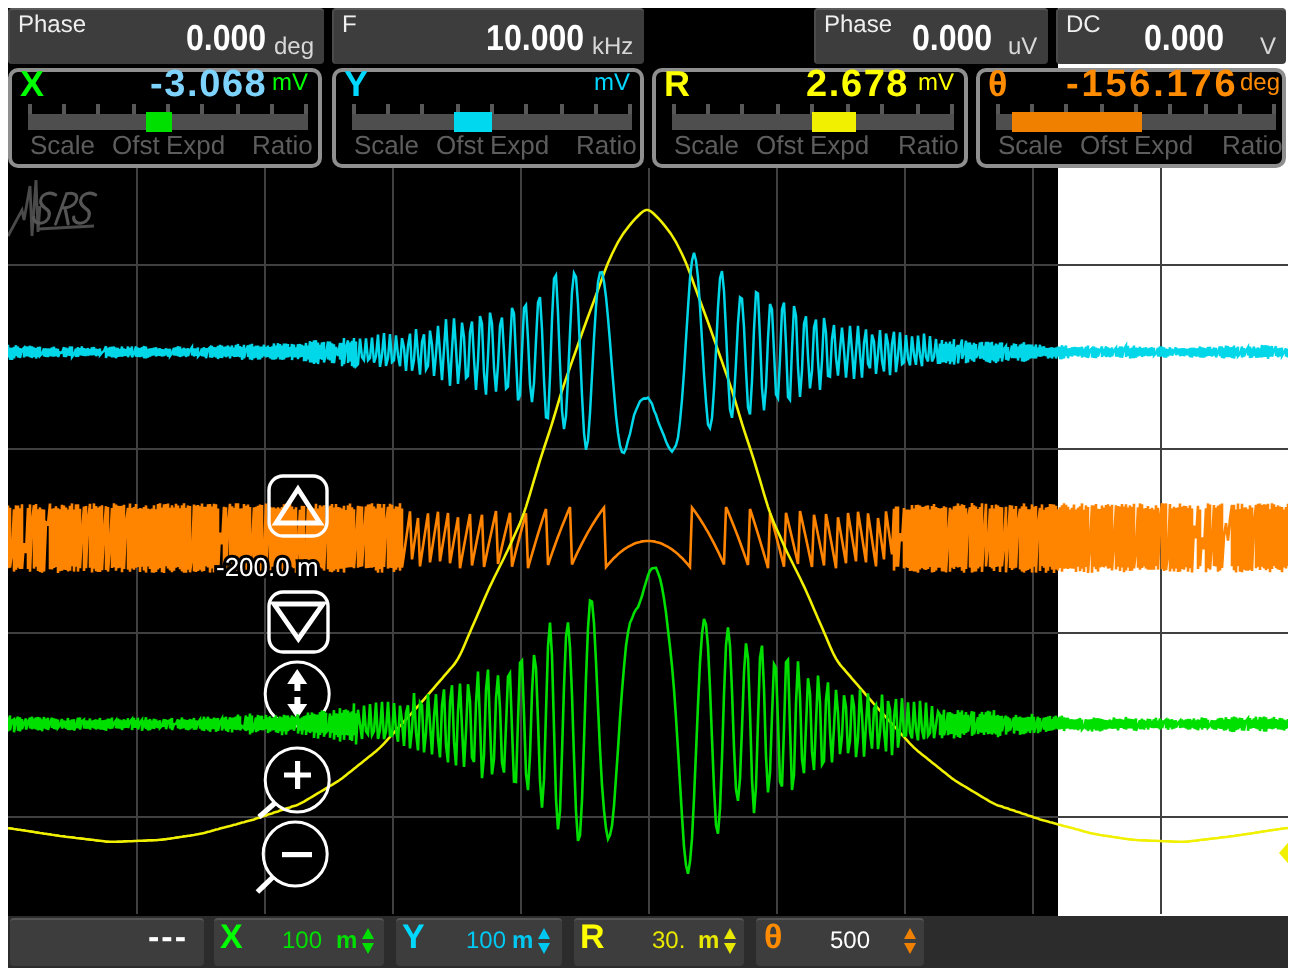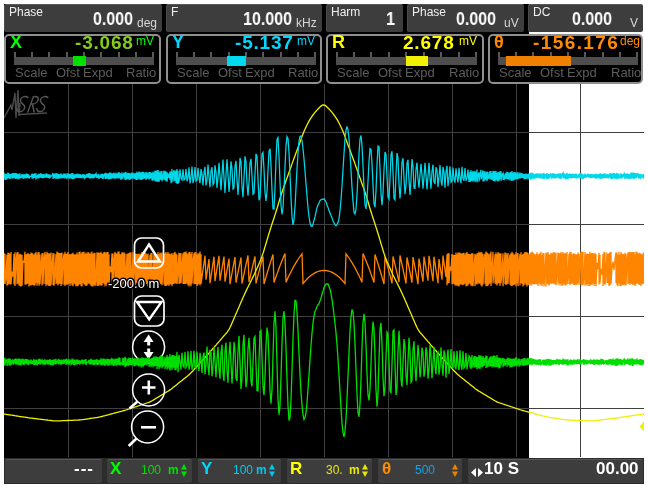--- a/index.html
+++ b/index.html
@@ -38,59 +38,54 @@
   <div class="tbox" style="left:0; width:158px;">
     <span class="tlab">Phase</span>
     <span class="tval" style="right:29px;">0.000</span>
     <span class="tunit" style="right:5px;">deg</span>
   </div>
   <div class="tbox" style="left:162px; width:156px;">
     <span class="tlab">F</span>
     <span class="tval" style="right:30px;">10.000</span>
     <span class="tunit" style="right:5px;">kHz</span>
   </div>
-  <div class="tbox" style="left:322px; width:77px;">
-    <span class="tlab">Harm</span>
-    <span class="tval" style="right:8px;">1</span>
-  </div>
   <div class="tbox" style="left:403px; width:117px;">
     <span class="tlab">Phase</span>
     <span class="tval" style="right:28px;">0.000</span>
     <span class="tunit" style="right:5px;">uV</span>
   </div>
   <div class="tbox" style="left:524px; width:115px;">
     <span class="tlab">DC</span>
     <span class="tval" style="right:31px;">0.000</span>
     <span class="tunit" style="right:5px;">V</span>
   </div>
 
   <div class="cbox" style="left:0; width:157px;">
     <span class="clet" style="color:#00ff00;">X</span>
-    <span class="cval" style="right:25px; color:#84cc16; letter-spacing:0.8px;">-3.068</span>
+    <span class="cval" style="right:25px; color:#7dd3fc; letter-spacing:0.8px;">-3.068</span>
     <span class="cunit" style="right:5px; color:#00ff00;">mV</span>
     <div class="track">
       <i class="tick" style="left:0;"></i>
         <i class="tick" style="left:17px;"></i>
       <i class="tick" style="left:34px;"></i>
         <i class="tick" style="left:52px;"></i>
       <i class="tick" style="left:69px;"></i>
         <i class="tick" style="left:86px;"></i>
       <i class="tick" style="left:104px;"></i>
         <i class="tick" style="left:121px;"></i>
       <i class="tick" style="left:138px;"></i>
       <span class="blk" style="left:59px; width:13px; background:#00e000;"></span>
     </div>
     <span class="slab" style="left:9px;">Scale</span>
     <span class="slab" style="left:50px;">Ofst</span>
     <span class="slab" style="left:77px;">Expd</span>
     <span class="slab" style="left:120px;">Ratio</span>
   </div>
   <div class="cbox" style="left:162px; width:156px;">
     <span class="clet" style="color:#00d8ff;">Y</span>
-    <span class="cval" style="right:26px; color:#00d8ff; letter-spacing:0.8px;">-5.137</span>
     <span class="cunit" style="right:5px; color:#00d8ff;">mV</span>
     <div class="track">
       <i class="tick" style="left:0;"></i>
         <i class="tick" style="left:17px;"></i>
       <i class="tick" style="left:34px;"></i>
         <i class="tick" style="left:52px;"></i>
       <i class="tick" style="left:69px;"></i>
         <i class="tick" style="left:86px;"></i>
       <i class="tick" style="left:104px;"></i>
         <i class="tick" style="left:121px;"></i>
@@ -231,29 +226,21 @@
       <span class="bs" style="left:3px; color:#ffff00;">R</span>
       <span class="bv" style="left:39px; color:#e8e800;">30.</span>
       <span class="bv" style="left:62px; color:#e8e800; font-weight:bold;">m</span>
       <svg width="6" height="13" style="position:absolute; left:75px; top:4px;">
         <polygon points="3,0 6,5.5 0,5.5" fill="#e8e800"></polygon>
         <polygon points="3,13 6,7.5 0,7.5" fill="#e8e800"></polygon>
       </svg>
     </div>
     <div class="bsec" style="left:374px; width:84px;">
       <span class="bs" style="left:4px; color:#ff8c00;">θ</span>
-      <span class="bv" style="left:37px; color:#0ea5e9;text-align:center;">500</span>
+      <span class="bv" style="left:37px; color:#ffffff;text-align:center;">500</span>
       <svg width="6" height="13" style="position:absolute; left:74px; top:4px;">
         <polygon points="3,0 6,5.5 0,5.5" fill="#f08000"></polygon>
         <polygon points="3,13 6,7.5 0,7.5" fill="#f08000"></polygon>
       </svg>
     </div>
-    <div class="bsec" style="left:464px; width:175px;">
-      <svg width="12" height="9" style="position:absolute; left:3px; top:8px;">
-        <polygon points="5,0 5,9 0,4.5" fill="#fff"></polygon>
-        <polygon points="7,0 7,9 12,4.5" fill="#fff"></polygon>
-      </svg>
-      <span class="bs" style="left:16px; color:#fff;">10 S</span>
-      <span class="bs" style="right:4px; color:#fff;">00.00</span>
-    </div>
   </div>
 
 </div>
 
 </body></html>

